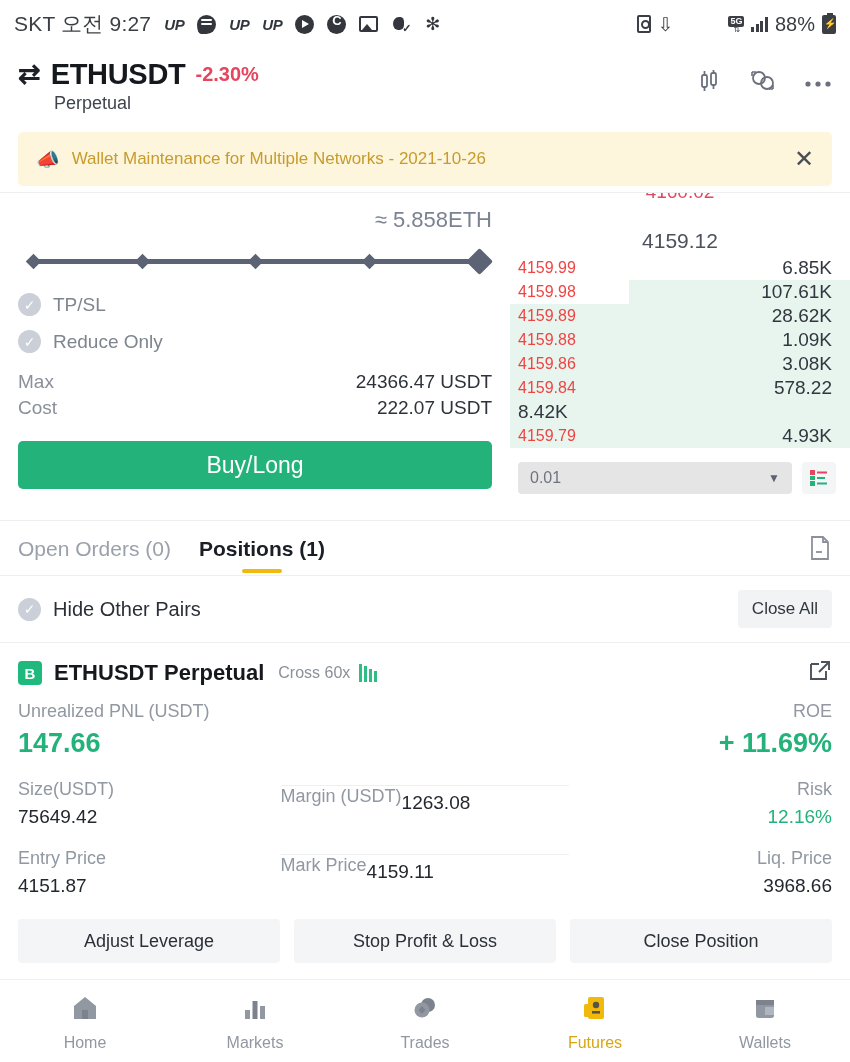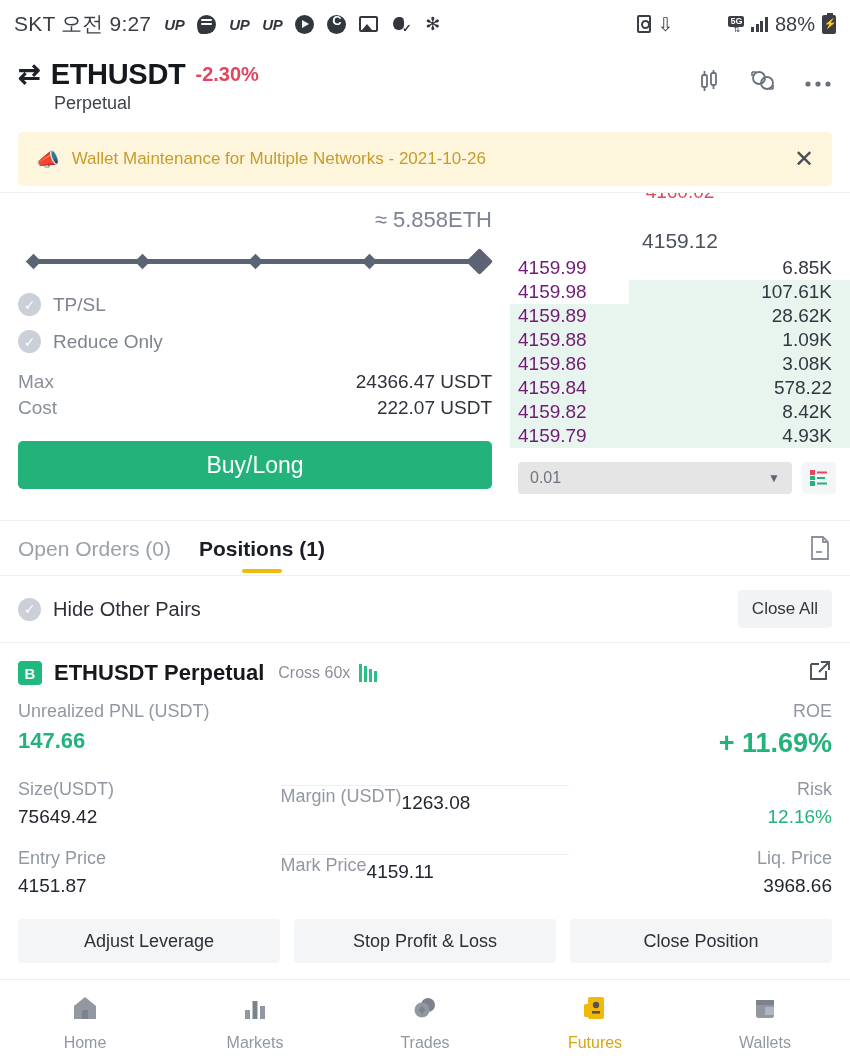--- a/index.html
+++ b/index.html
@@ -138,21 +138,21 @@
     position:absolute;top:-12px;left:0;right:0;text-align:center;
     font-size:19px;color:#e4455f;
   }
   .book-mark{text-align:center;font-size:21px;color:#4c525c;padding-bottom:3px;}
   .book-rows{}
   .brow{
     height:24px;display:flex;align-items:center;position:relative;
     padding:0 18px 0 8px;
   }
   .bfill{position:absolute;right:0;top:0;bottom:0;background:#e7f5ee;}
-  .bprice{flex:1;font-size:19px;color:#701a75;position:relative;z-index:2;}
+  .bprice{flex:1;font-size:16px;color:#ef4444;position:relative;z-index:2;}
   .bamt{font-size:19px;color:#32373f;position:relative;z-index:2;}
 
   .book-foot{display:flex;align-items:center;gap:10px;padding:14px 14px 0 8px;}
   .tick-sel{
     flex:1;height:32px;background:#e5e5e5;border-radius:4px;
     display:flex;align-items:center;padding:0 12px;
     font-size:16px;color:#6e747e;
   }
   .tick-sel span:first-child{flex:1;}
   .caret{font-size:12px;color:#5b6374;}
@@ -196,21 +196,21 @@
   .lev-bars{display:flex;gap:2px;margin-left:9px;align-items:flex-end;height:18px;}
   .lev-bars i{width:3px;background:#2ebd85;display:block;}
   .lev-bars i:nth-child(1){height:18px}.lev-bars i:nth-child(2){height:16px}
   .lev-bars i:nth-child(3){height:13px}.lev-bars i:nth-child(4){height:11px}
   .pos-top-spacer{flex:1;}
   .ext-ico{color:#4c525c;}
 
   .pnl-row{display:flex;margin-top:14px;}
   .pnl-left{flex:1;}
   .pnl-lbl{font-size:18px;color:#9198a2;}
-  .pnl-val{font-size:22px;color:#23b37a;font-weight:bold;margin-top:6px;}
+  .pnl-val{font-size:27px;color:#23b37a;font-weight:bold;margin-top:6px;}
   .roe-right{text-align:right;}
   .roe-val{font-size:27px;color:#23b37a;font-weight:bold;margin-top:6px;}
 
   .grid3{display:flex;margin-top:20px;}
   .g-col{flex:1;}
   .g-col.mid{flex:1.1;}
   .g-col.right{text-align:right;}
   .g-lbl{font-size:18px;color:#9198a2;}
   .g-val{font-size:19px;color:#23272e;margin-top:6px;}
   .g-val.green{color:#23b37a;}
@@ -391,21 +391,20 @@
           <span class="bprice">4159.86</span>
           <span class="bamt">3.08K</span>
         </div>
         <div class="brow">
           <span class="bfill" style="width:100%"></span>
           <span class="bprice">4159.84</span>
           <span class="bamt">578.22</span>
         </div>
         <div class="brow">
           <span class="bfill" style="width:100%"></span>
-          <span class="bprice">4159.82</span>
           <span class="bamt">8.42K</span>
         </div>
         <div class="brow">
           <span class="bfill" style="width:100%"></span>
           <span class="bprice">4159.79</span>
           <span class="bamt">4.93K</span>
         </div>
       </div>
 
       <div class="book-foot">

